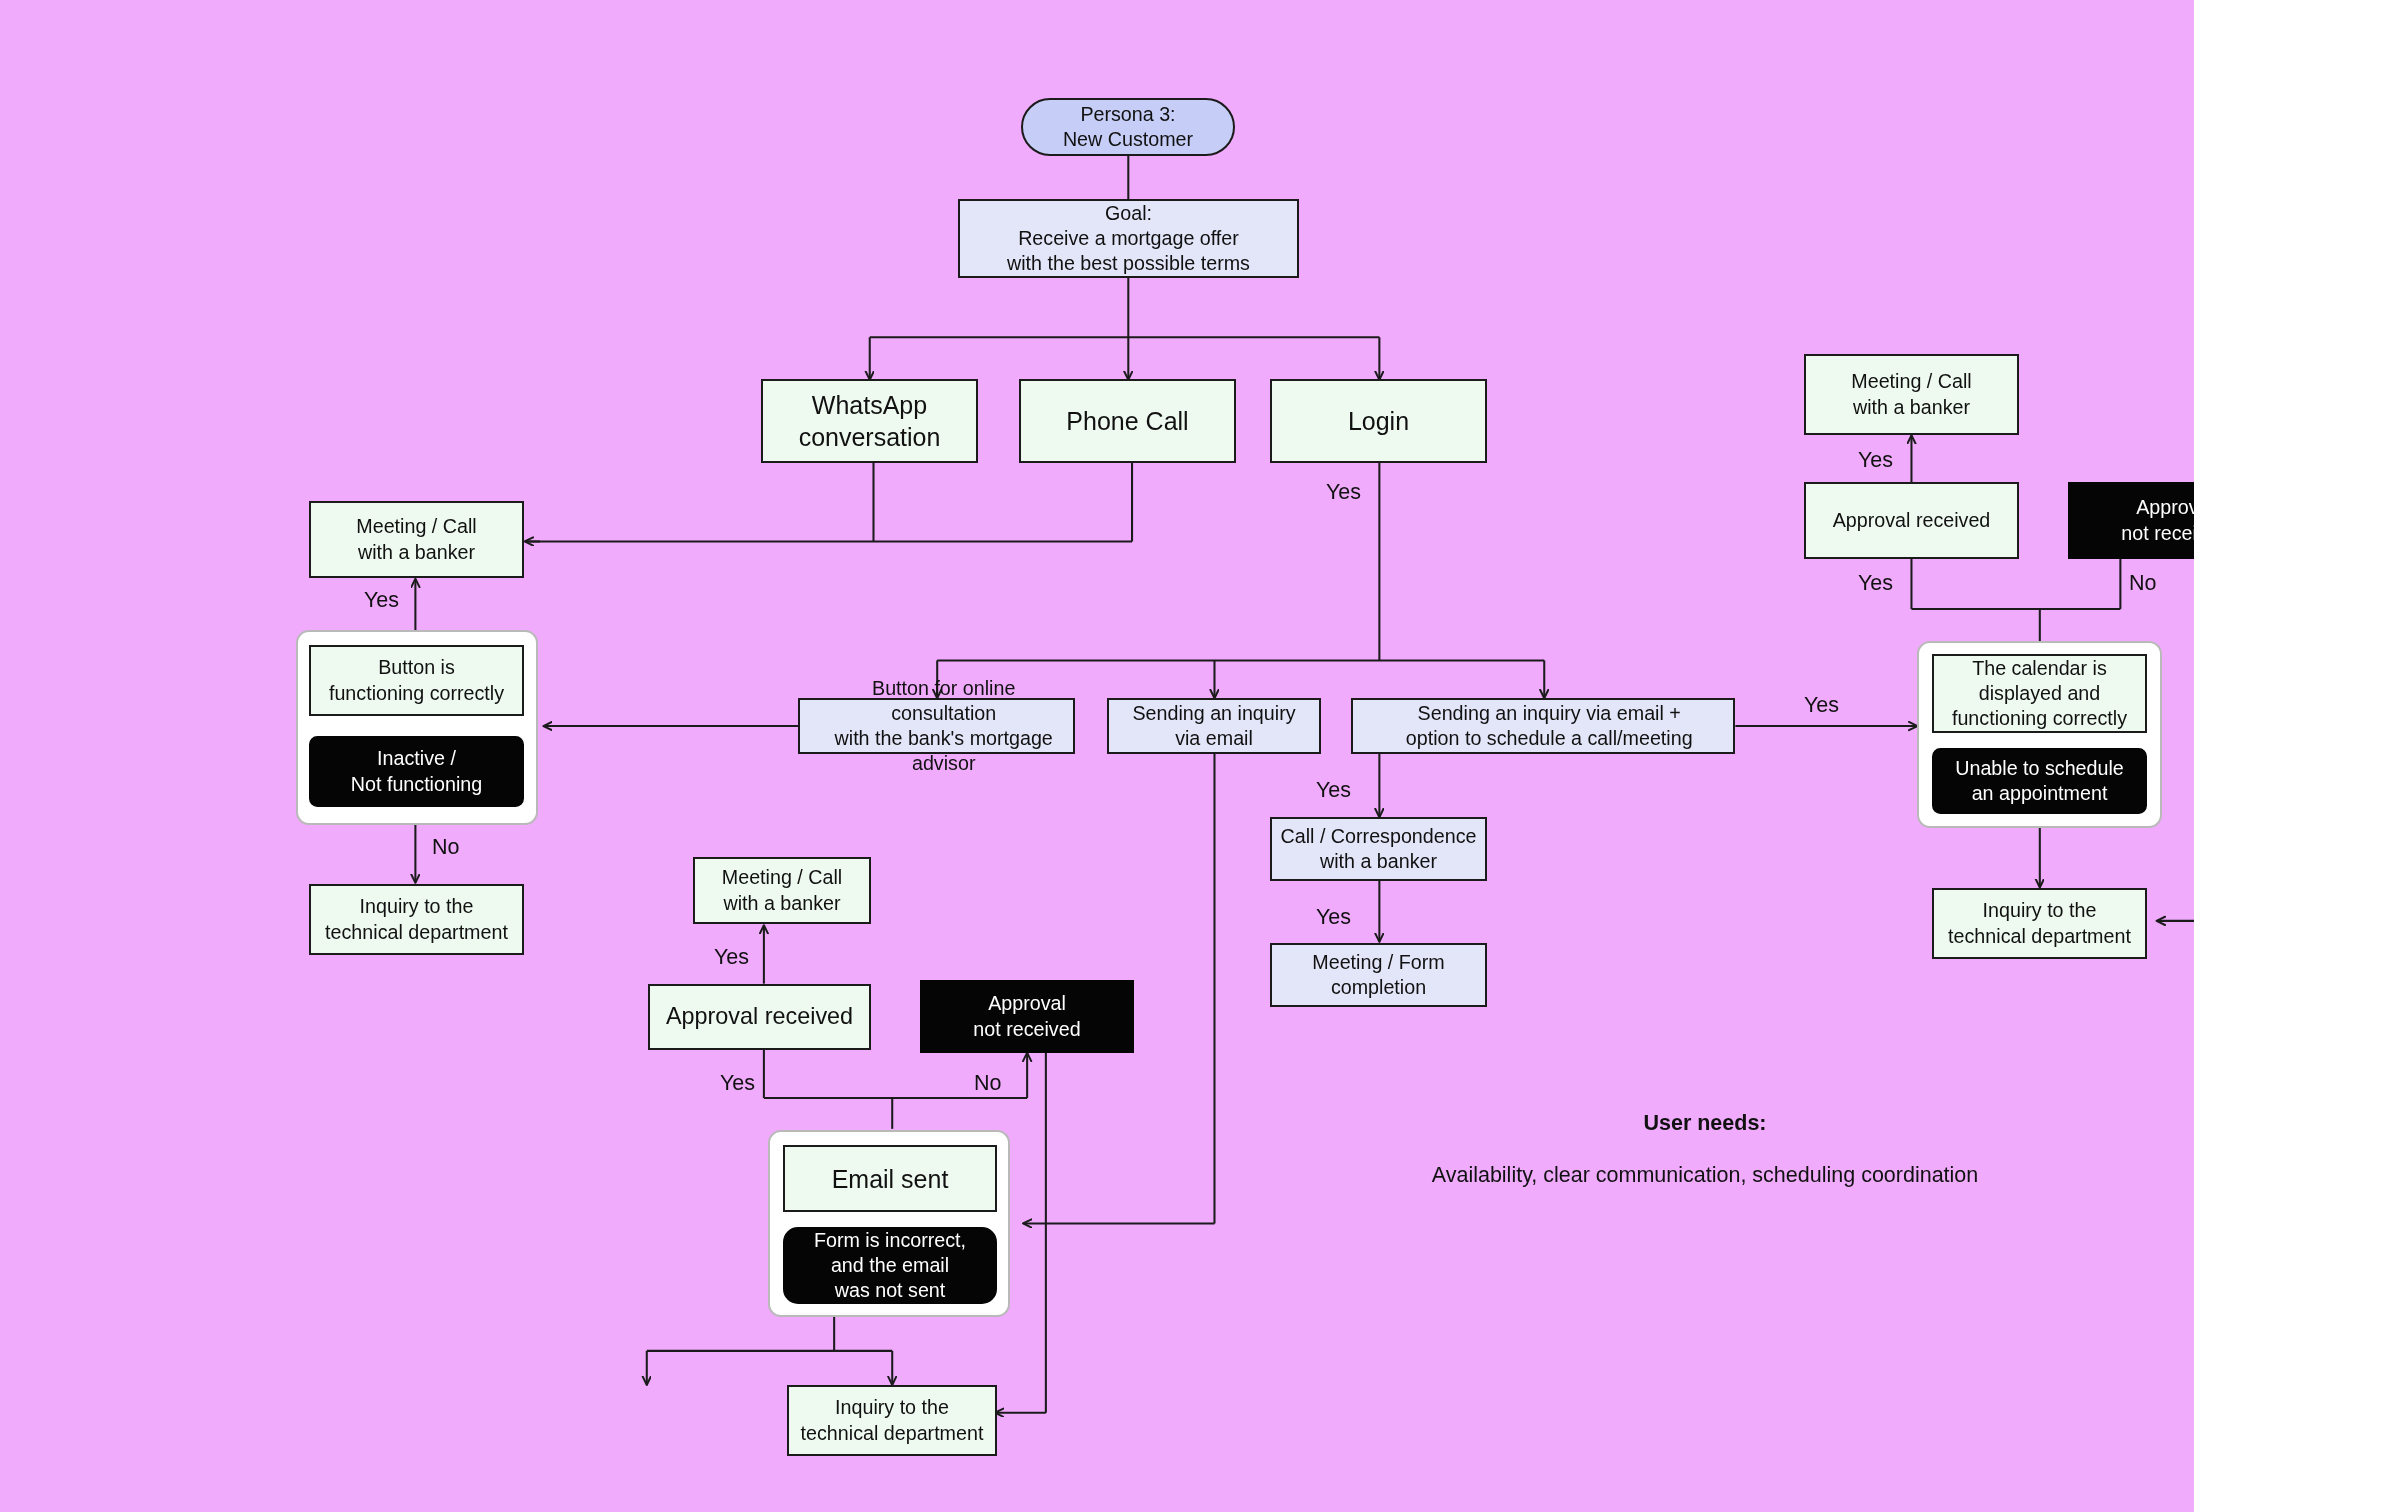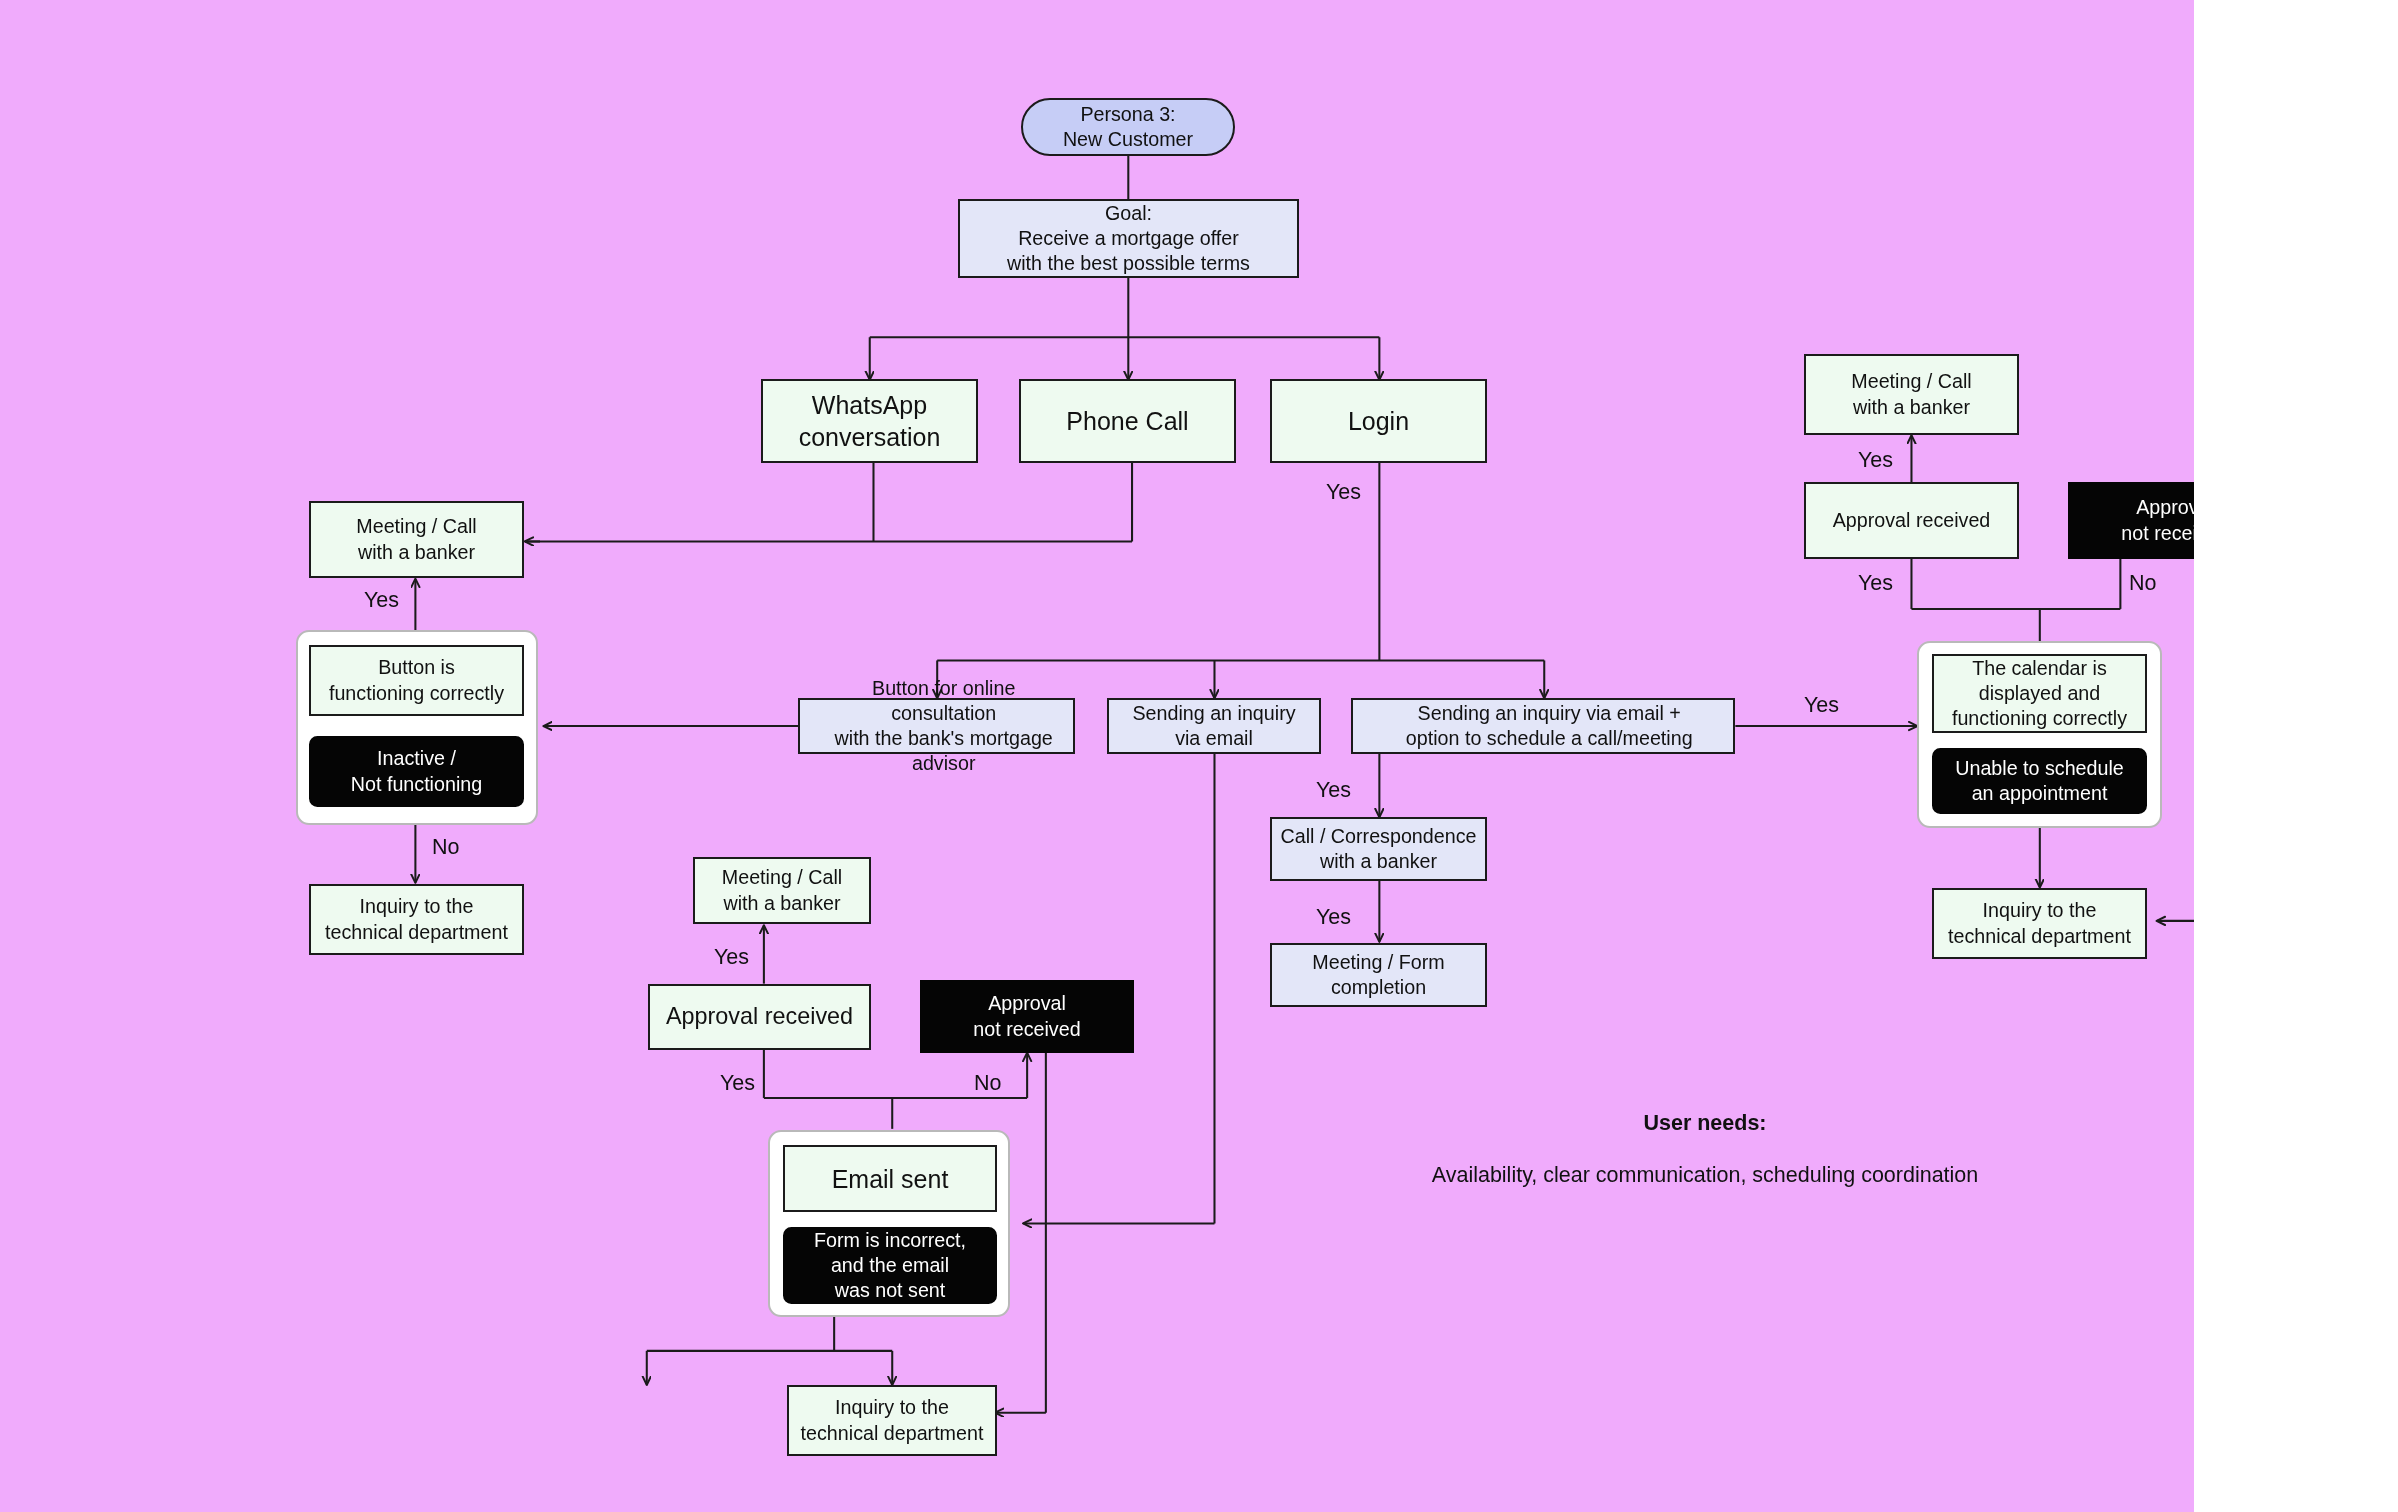--- a/index.html
+++ b/index.html
@@ -198,21 +198,21 @@
   <div class="node n-green" style="left:693px; top:857px; width:178px; height:67px; font-size:19.7px;">Meeting / Call
 with a banker</div>
 
   <div class="node n-green" style="left:648px; top:984px; width:223px; height:66px; font-size:23.4px;">Approval received</div>
 
   <div class="node n-black" style="left:920px; top:980px; width:214px; height:73px; font-size:19.7px;">Approval
 not received</div>
 
   <div class="group-box" style="left:768px; top:1130px; width:242px; height:187px;"></div>
   <div class="node n-green" style="left:783px; top:1145px; width:214px; height:67px; font-size:25px;">Email sent</div>
-  <div class="node n-black-r" style="left:783px; top:1227px; width:214px; height:77px; font-size:19.7px;">Form is incorrect,
+  <div class="node n-black-r" style="left:783px; top:1227px; width:214px; height:77px; font-size:19.7px;border-radius:15px;">Form is incorrect,
 and the email
 was not sent</div>
 
 
   <div class="node n-green" style="left:787px; top:1385px; width:210px; height:71px; font-size:19.7px;">Inquiry to the
 technical department</div>
 
   <div class="node n-green" style="left:1804px; top:354px; width:215px; height:81px; font-size:19.7px;">Meeting / Call
 with a banker</div>
 

